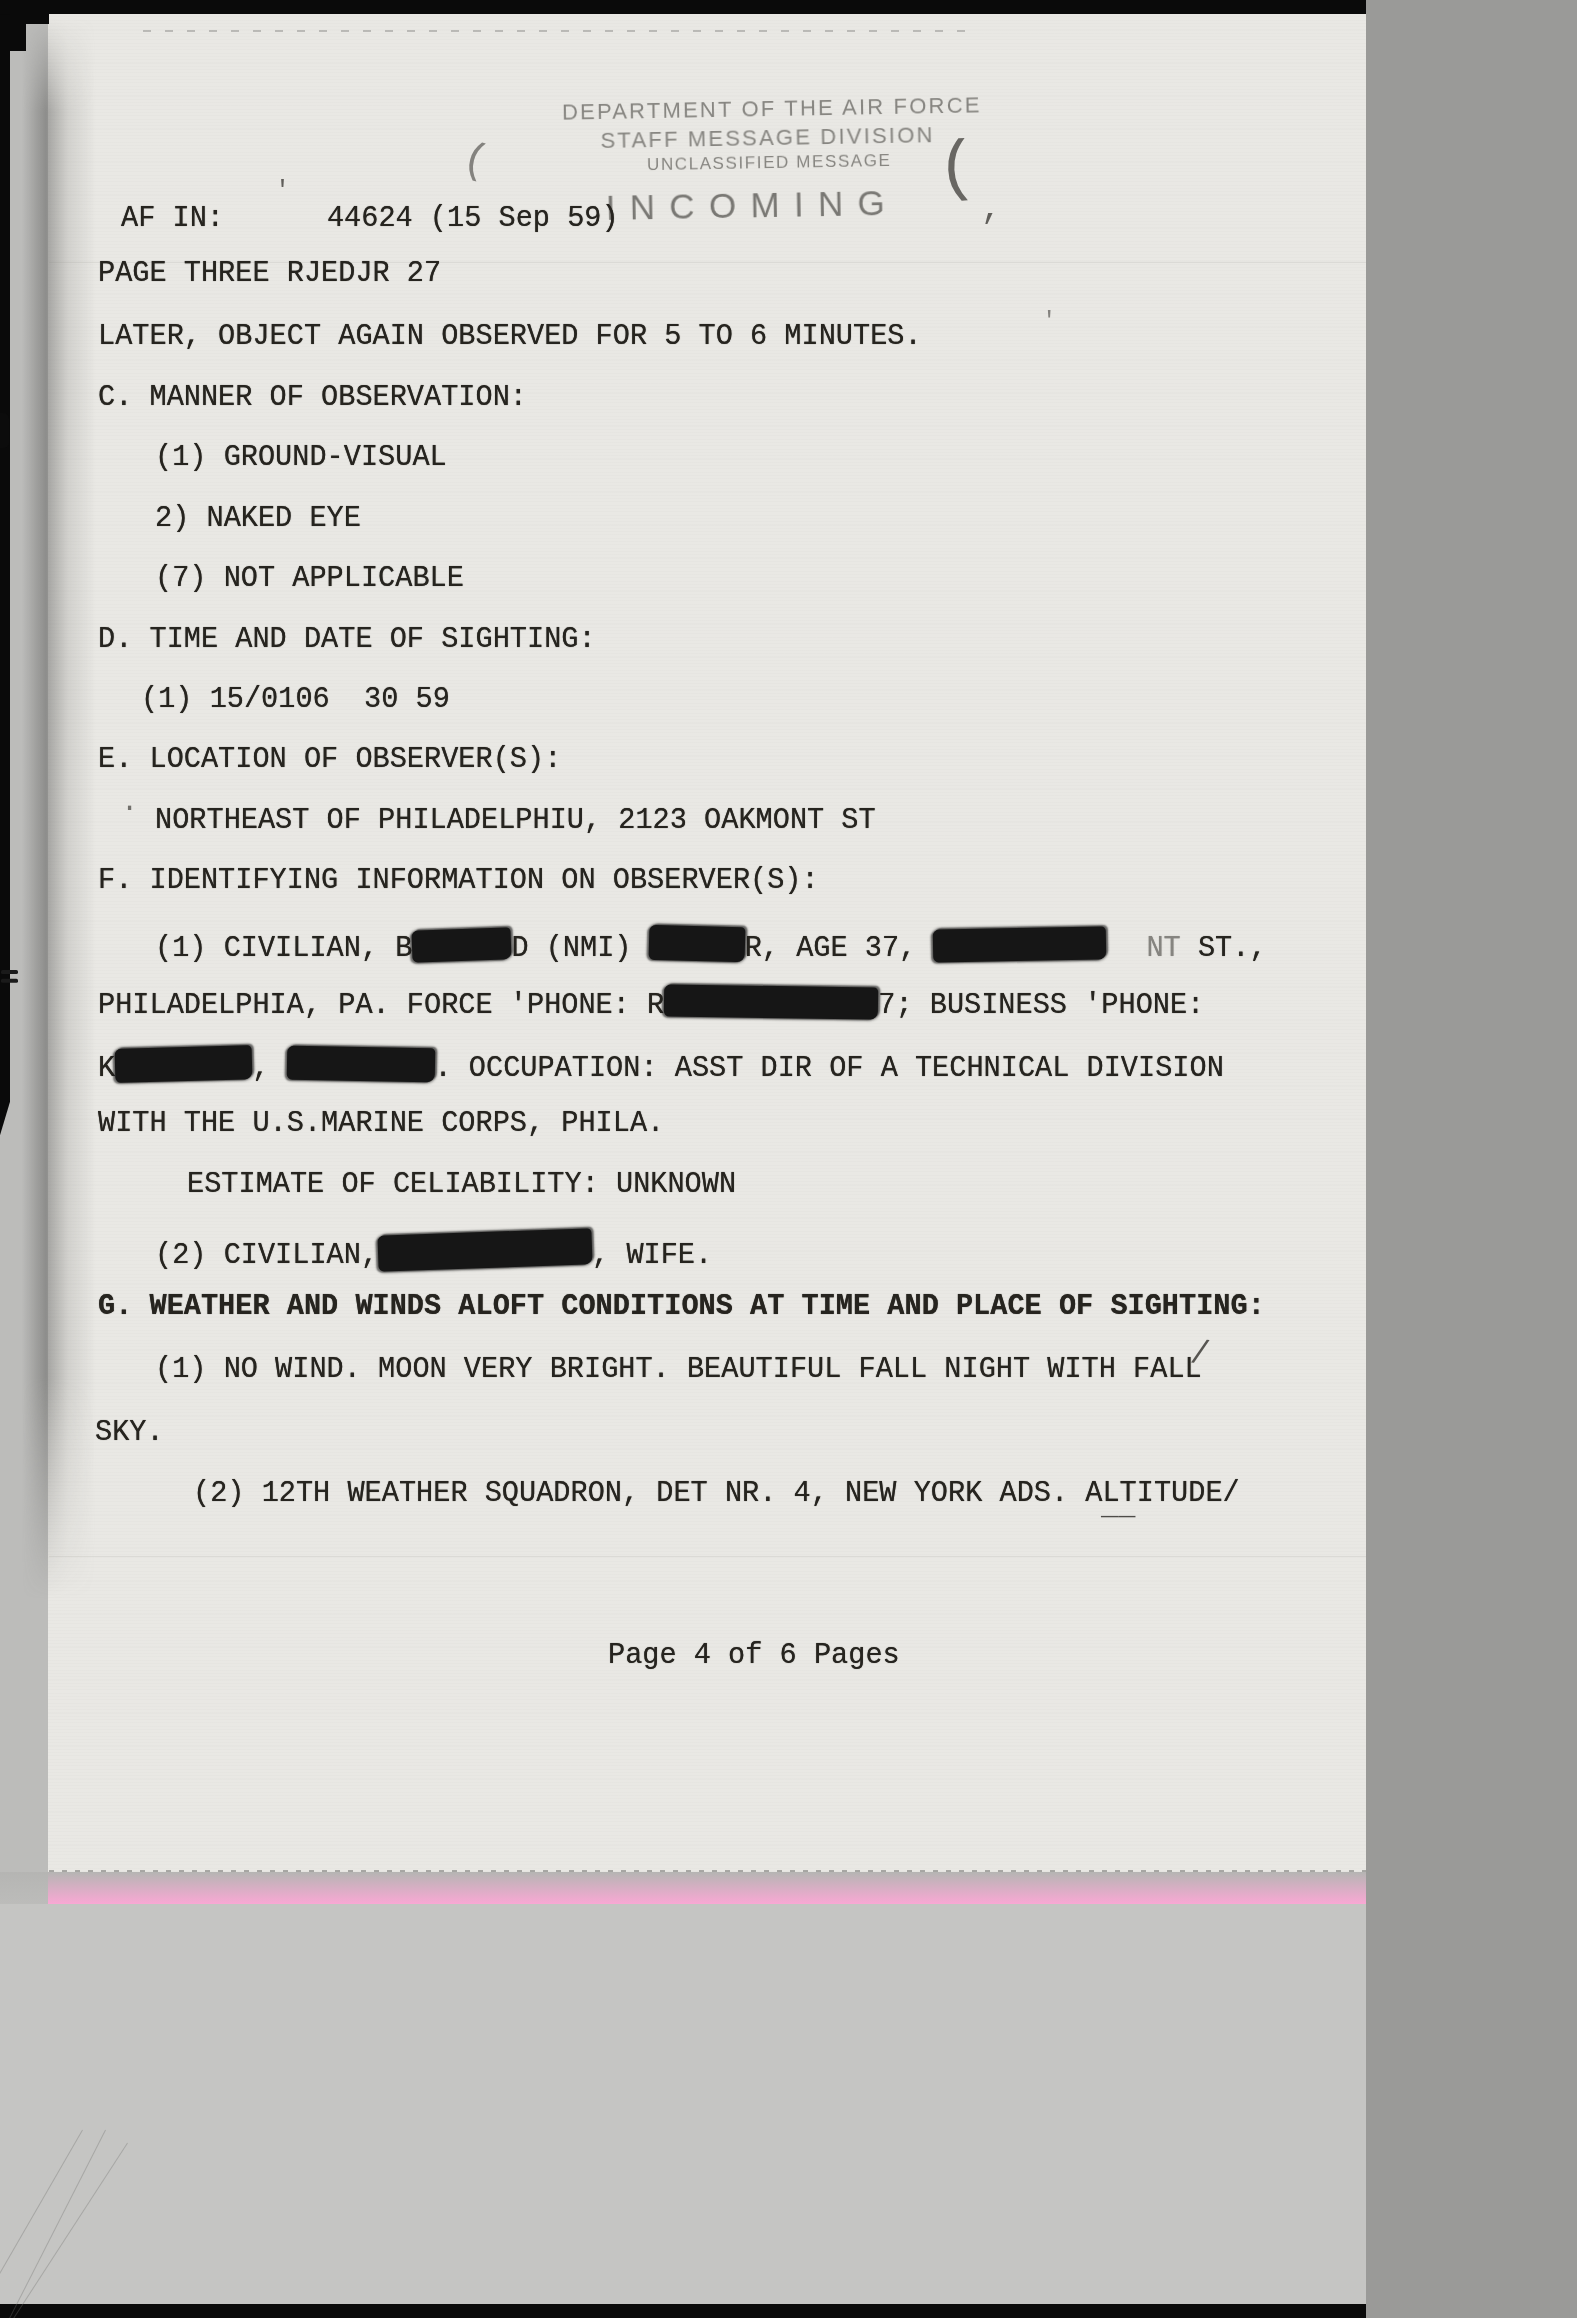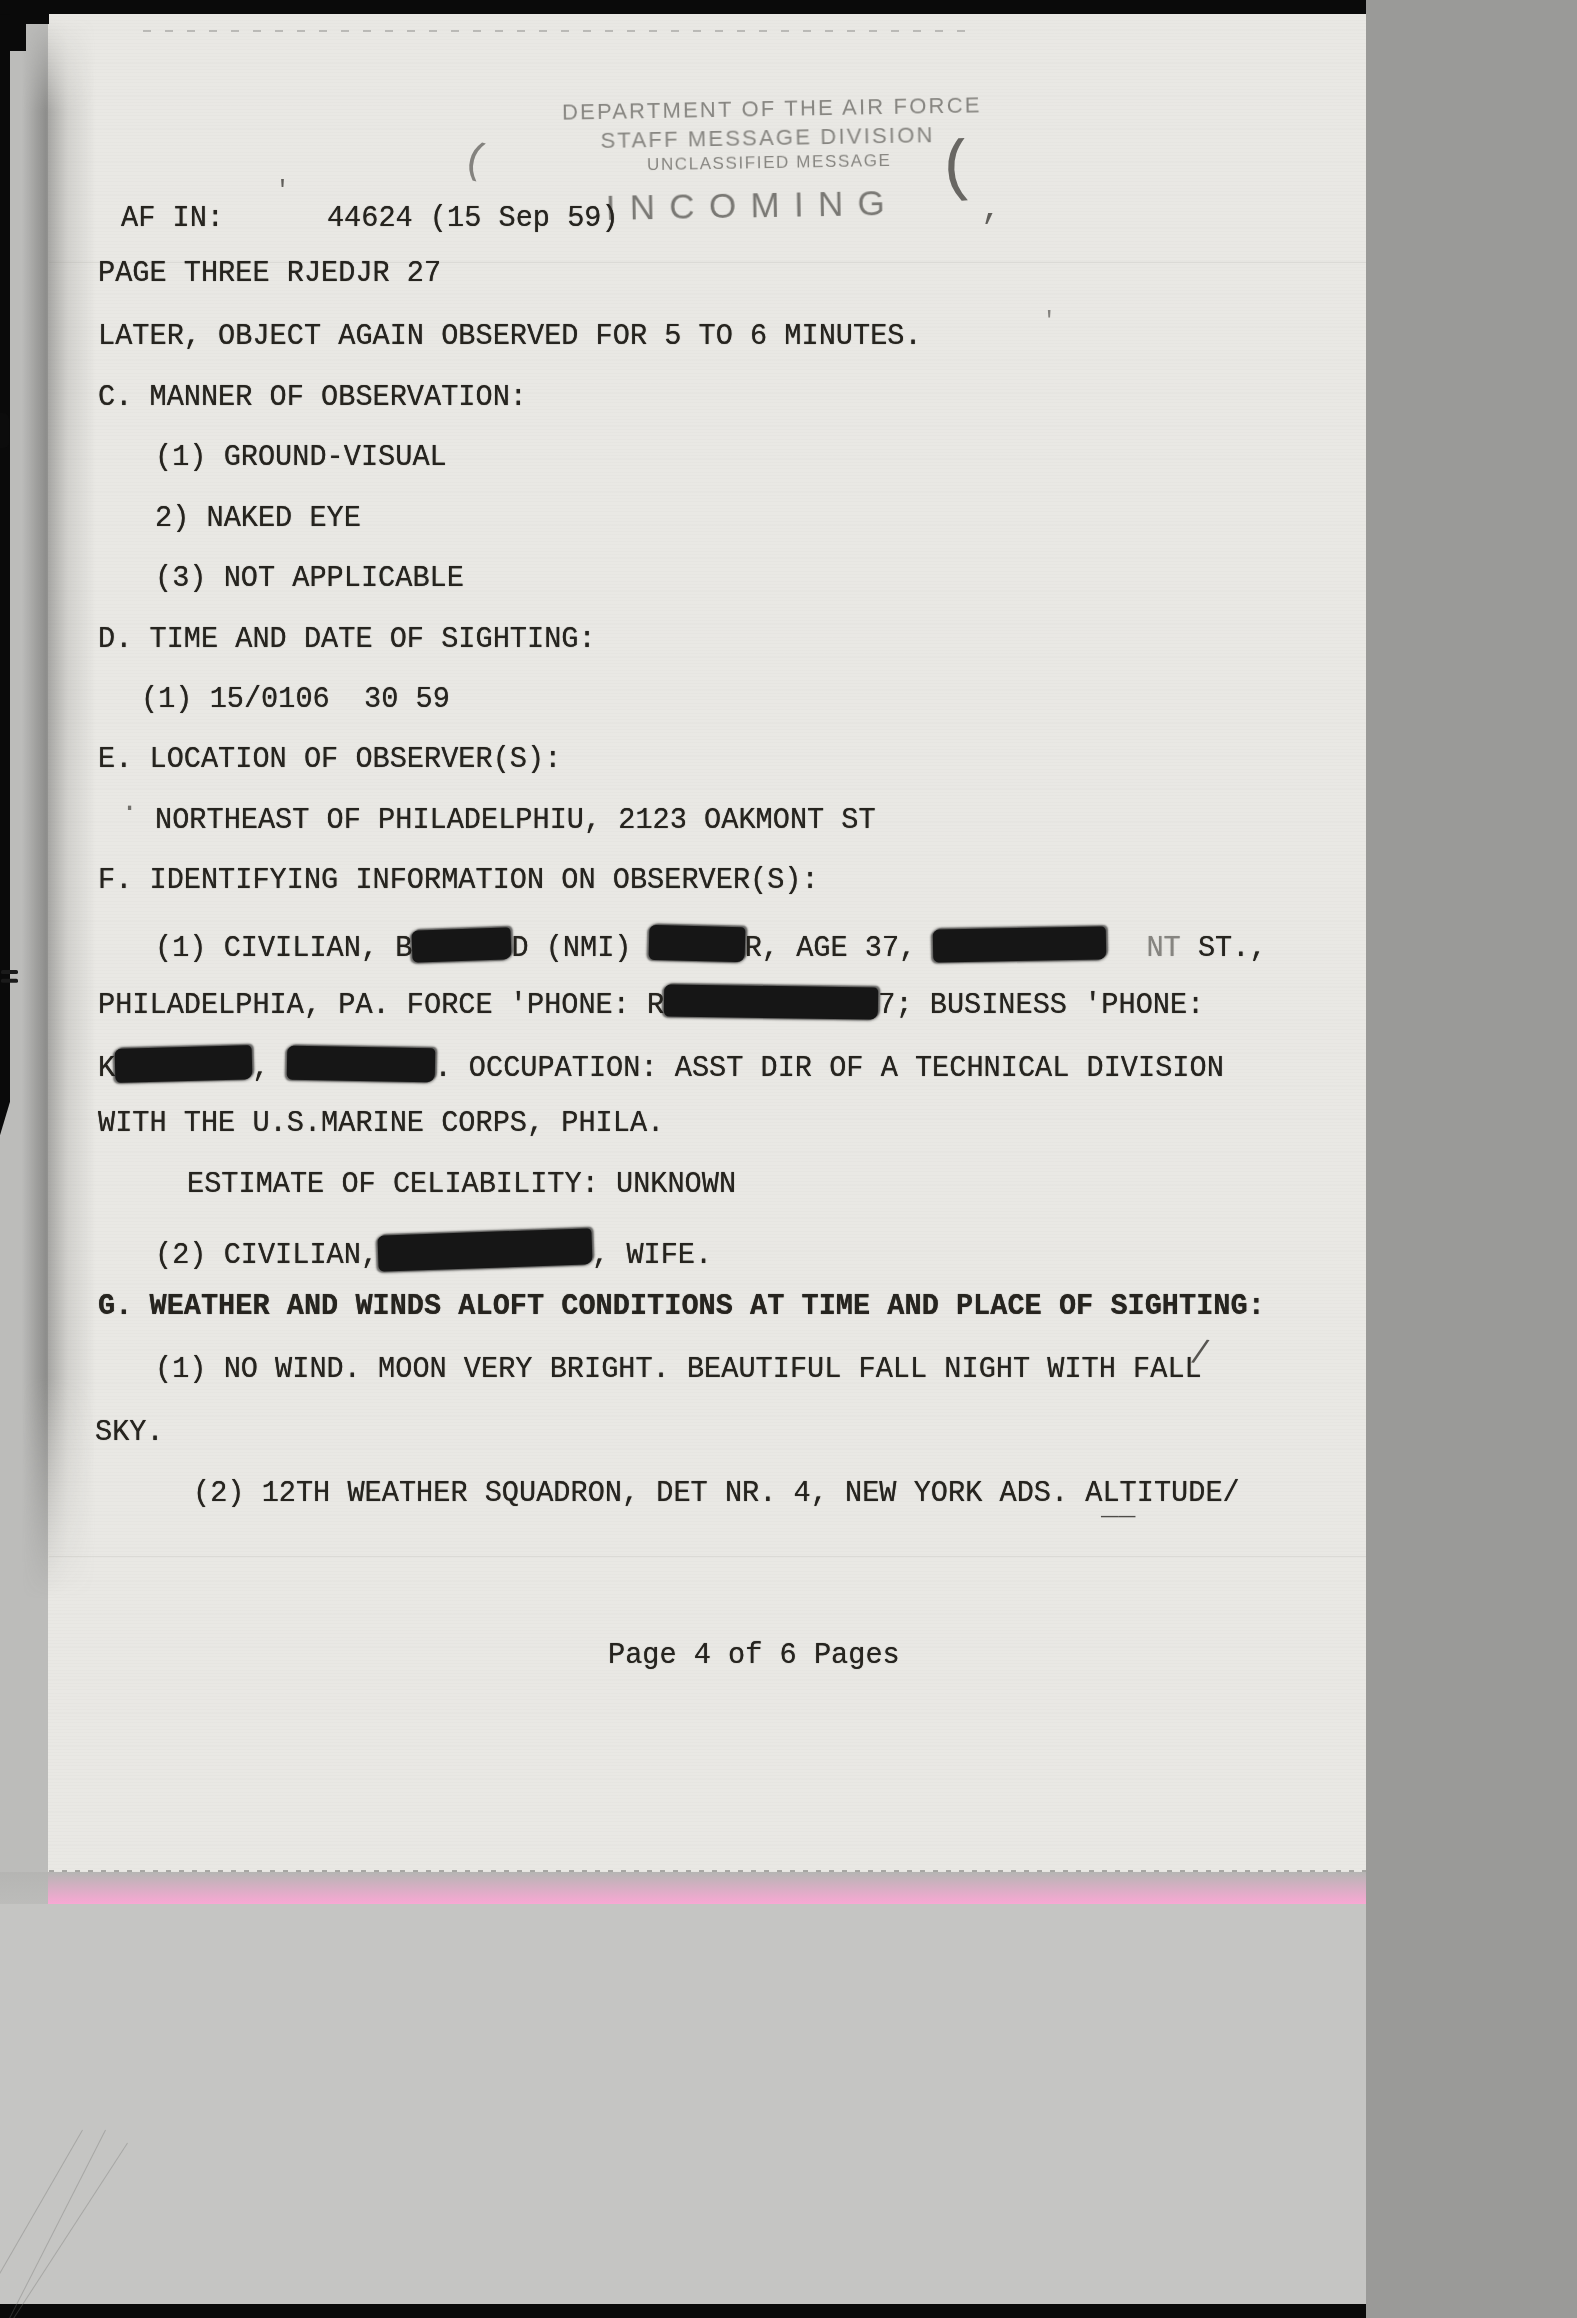--- a/index.html
+++ b/index.html
@@ -102,21 +102,21 @@
     <div class="st-line" id="stamp-line-4">INCOMING</div>
   </div>
 
   <div id="typed">
       <div class="tline" style="left: 121px; top: 202px;"><span>AF IN:      44624 (15 Sep 59)</span></div>
       <div class="tline" style="left: 98px; top: 257px;"><span>PAGE THREE RJEDJR 27</span></div>
       <div class="tline" style="left: 98px; top: 320px;"><span>LATER, OBJECT AGAIN OBSERVED FOR 5 TO 6 MINUTES.</span></div>
       <div class="tline" style="left: 98px; top: 381px;"><span>C. MANNER OF OBSERVATION:</span></div>
       <div class="tline" style="left: 155px; top: 441px;"><span>(1) GROUND-VISUAL</span></div>
       <div class="tline" style="left: 155px; top: 502px;"><span>2) NAKED EYE</span></div>
-      <div class="tline" style="left: 155px; top: 562px;"><span>(3) NOT APPLICABLE</span></div>
+      <div class="tline" style="left: 155px; top: 562px;"><span>(7) NOT APPLICABLE</span></div>
       <div class="tline" style="left: 98px; top: 623px;"><span>D. TIME AND DATE OF SIGHTING:</span></div>
       <div class="tline" style="left: 141px; top: 683px;"><span>(1) 15/0106  30 59</span></div>
       <div class="tline" style="left: 98px; top: 743px;"><span>E. LOCATION OF OBSERVER(S):</span></div>
       <div class="tline" style="left: 155px; top: 804px;"><span>NORTHEAST OF PHILADELPHIU, 2123 OAKMONT ST</span></div>
       <div class="tline" style="left: 98px; top: 864px;"><span>F. IDENTIFYING INFORMATION ON OBSERVER(S):</span></div>
       <div class="tline" style="left: 155px; top: 926px;"><span>(1) CIVILIAN, B</span><span class="redact" style="width: 99px; height: 32px; transform: rotate(-2deg);"></span><span>D (NMI) </span><span class="redact" style="width: 96px; height: 35px; transform: rotate(1.5deg);"></span><span>R, AGE 37, </span><span class="redact" style="width: 173px; height: 33px; transform: rotate(-1deg);"></span><span class="faded">NT</span><span> ST.,</span></div>
       <div class="tline" style="left: 98px; top: 986px;"><span>PHILADELPHIA, PA. FORCE 'PHONE: R</span><span class="redact" style="width: 214px; height: 32px; transform: rotate(0.8deg);"></span><span>7; BUSINESS 'PHONE:</span></div>
       <div class="tline" style="left: 98px; top: 1047px;"><span>K</span><span class="redact" style="width: 137px; height: 34px; transform: rotate(-1.5deg);"></span><span>, </span><span class="redact" style="width: 148px; height: 34px; transform: rotate(1deg);"></span><span>. OCCUPATION: ASST DIR OF A TECHNICAL DIVISION</span></div>
       <div class="tline" style="left: 98px; top: 1107px;"><span>WITH THE U.S.MARINE CORPS, PHILA.</span></div>
       <div class="tline" style="left: 187px; top: 1168px;"><span>ESTIMATE OF CELIABILITY: UNKNOWN</span></div>

